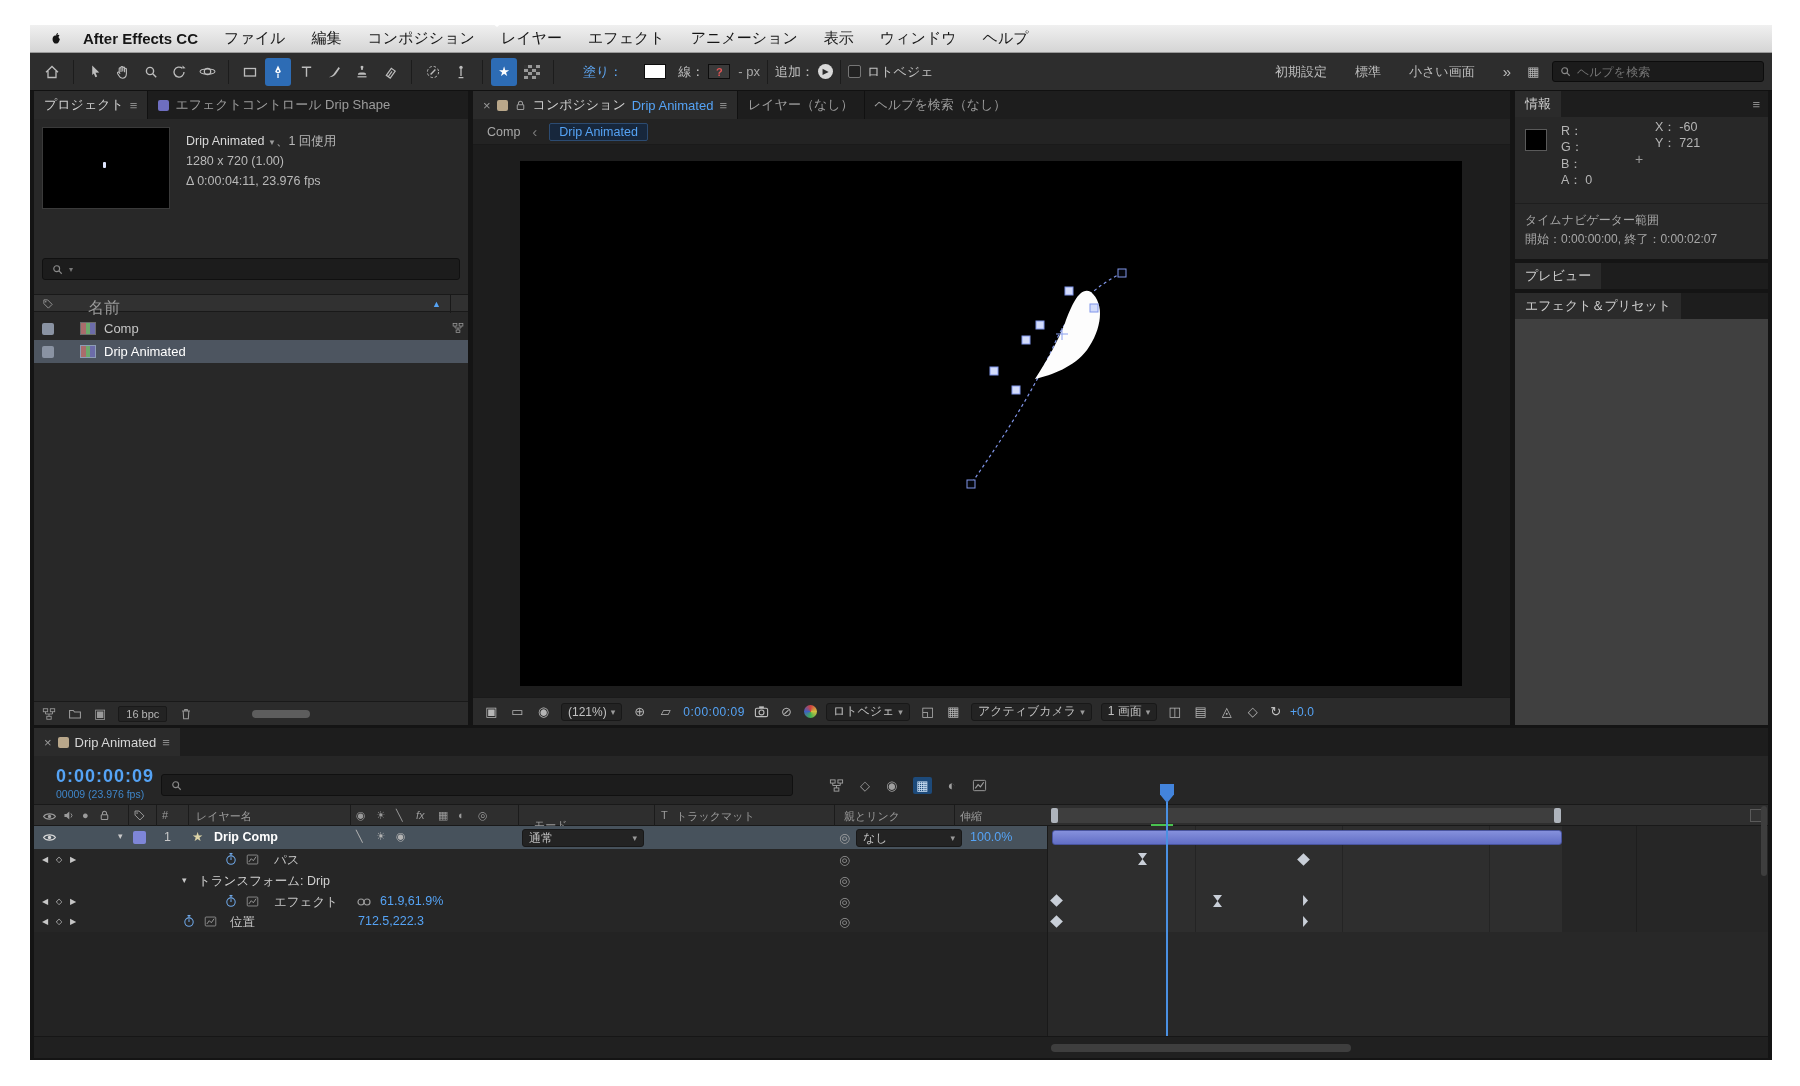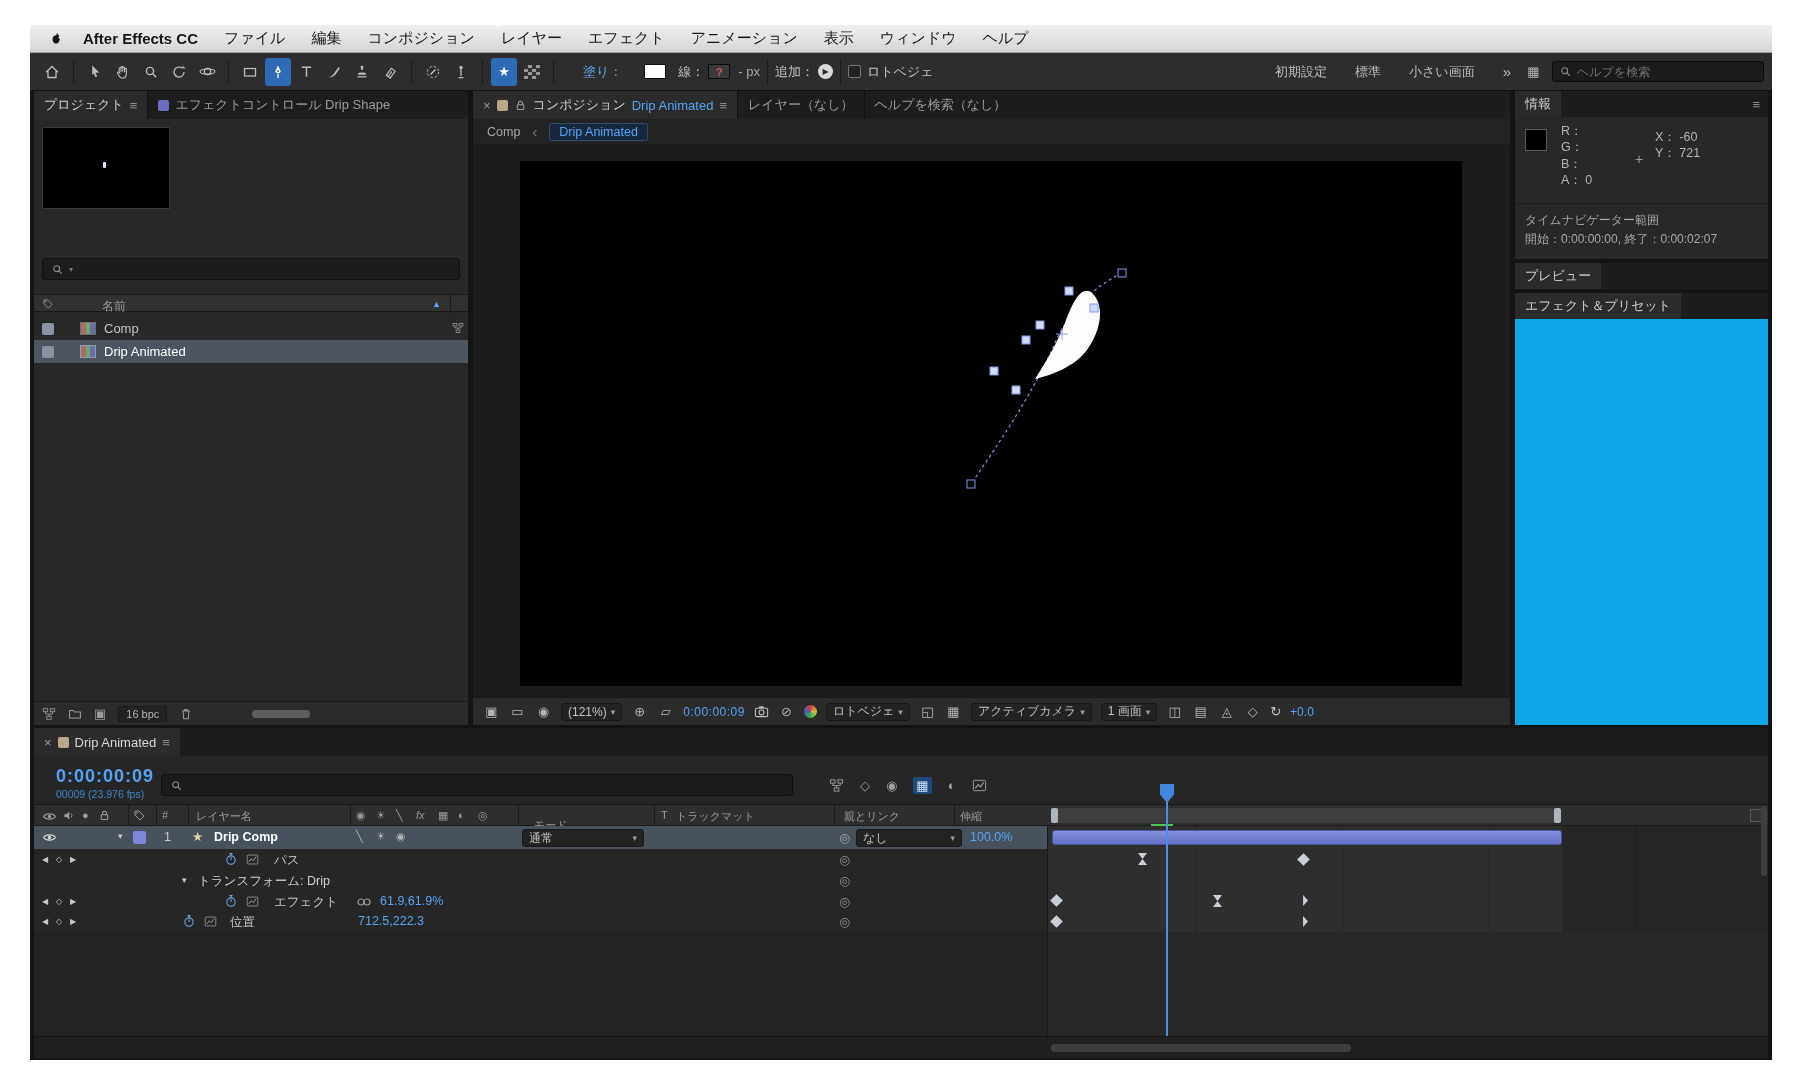--- a/index.html
+++ b/index.html
@@ -292,32 +292,40 @@
       </div>
       <div class="vline"></div>
       <div class="tab">
         <span class="chip" style="background:#6e6ec0"></span>
         <span>エフェクトコントロール Drip Shape</span>
       </div>
     </div>
     <div class="abs" style="left:8px;top:36px;width:128px;height:82px;background:#000;border:1px solid #3a3a3a">
       <div class="abs" style="left:60px;top:34px;width:3px;height:6px;background:#dfe6ff;border-radius:1px"></div>
     </div>
+    <div class="abs" style="left:152px;top:40px;font-size:12.5px;color:#b9b9b9;line-height:1.6">
+      <div>
+        <span style="color:#d8d8d8">Drip Animated</span>
+        <span style="font-size:8px;color:#9a9a9a">▼</span><span>、1 回使用</span>
+      </div>
+      <div>1280 x 720 (1.00)</div>
+      <div>Δ 0:00:04:11, 23.976 fps</div>
+    </div>
     <div class="searchbox abs" style="left:8px;top:167px;width:418px;border-radius:3px">
       <svg width="13" height="13" style="color:#8a8a8a">
           <use href="#i-mag"></use>
         </svg>
       <span style="font-size:8px;color:#777">▾</span>
       <input style="">
     </div>
     <div class="abs" style="left:0;top:203px;width:434px;height:18px;background:#313131;border-top:1px solid #191919;border-bottom:1px solid #191919">
       <svg class="abs" style="left:8px;top:3px;color:#9a9a9a" width="12" height="12">
           <use href="#i-tag"></use>
         </svg>
-      <span class="colhdr abs" style="left:68px;top:3px;font-size:12px">名前</span>
+      <span class="colhdr abs" style="left:54px;top:3px;font-size:16px">名前</span>
       <span class="abs" style="left:398px;top:4px;color:#55a3f5;font-size:9px">▲</span>
       <div class="abs" style="left:416px;top:0;width:1px;height:18px;background:#191919"></div>
     </div>
     <div class="abs" style="left:0;top:226px;width:434px;height:23px;display:flex;align-items:center;padding:0 8px;font-size:13px;color:#c6c6c6;position:absolute">
       <span style="width:12px;height:12px;background:#8a93a3;border-radius:2px"></span>
       <span style="margin-left:26px;width:16px;height:13px;border:1px solid #6d6d6d;background:linear-gradient(90deg,#a96c6c 33%,#6ca96c 33% 66%,#6c6ca9 66%)"></span>
       <span style="margin-left:8px">Comp</span>
       <svg class="abs" style="left:418px;top:5px;color:#9a9a9a" width="12" height="12">
           <use href="#i-flow"></use>
         </svg>
@@ -436,38 +444,38 @@
       </div>
       <div style="position:relative;height:86px;font-size:12.5px;color:#b5b5b5">
         <div class="abs" style="left:10px;top:12px;width:22px;height:22px;background:#000;border:1px solid #5a5a5a"></div>
         <div class="abs" style="left:46px;top:6px;line-height:1.3">
           <div><span>R：</span> <span></span></div>
           <div><span>G：</span> <span></span></div>
           <div><span>B：</span> <span></span></div>
           <div><span>A：</span> <span>0</span></div>
         </div>
         <span class="abs" style="left:120px;top:34px;color:#9a9a9a;font-size:14px">+</span>
-        <div class="abs" style="left:140px;top:12px;line-height:1.3">
+        <div class="abs" style="left:140px;top:2px;line-height:1.3">
           <div><span>X：</span> <span>-60</span></div>
           <div><span>Y：</span> <span>721</span></div>
         </div>
       </div>
       <div style="padding:7px 10px 10px;border-top:1px solid #1e1e1e;font-size:12px;color:#a8a8a8;line-height:1.6">
         <div>タイムナビゲーター範囲</div>
         <div>開始：0:00:00:00, 終了：0:00:02:07</div>
       </div>
     </div>
     <div style="background:#282828">
       <div class="tabbar" style="height:26px">
         <div class="tab active">
             <span>プレビュー</span>
           </div>
       </div>
     </div>
-    <div style="background:#0ea5e9;flex:1">
+    <div style="background:#404040;flex:1">
       <div class="tabbar" style="height:26px">
         <div class="tab active">
             <span>エフェクト＆プリセット</span>
           </div>
       </div>
     </div>
   </div>
 
   <div class="abs" style="left:4px;top:703px;width:1734px;height:330px;background:#262626">
     <div class="tabbar" style="height:28px;width:1734px">

